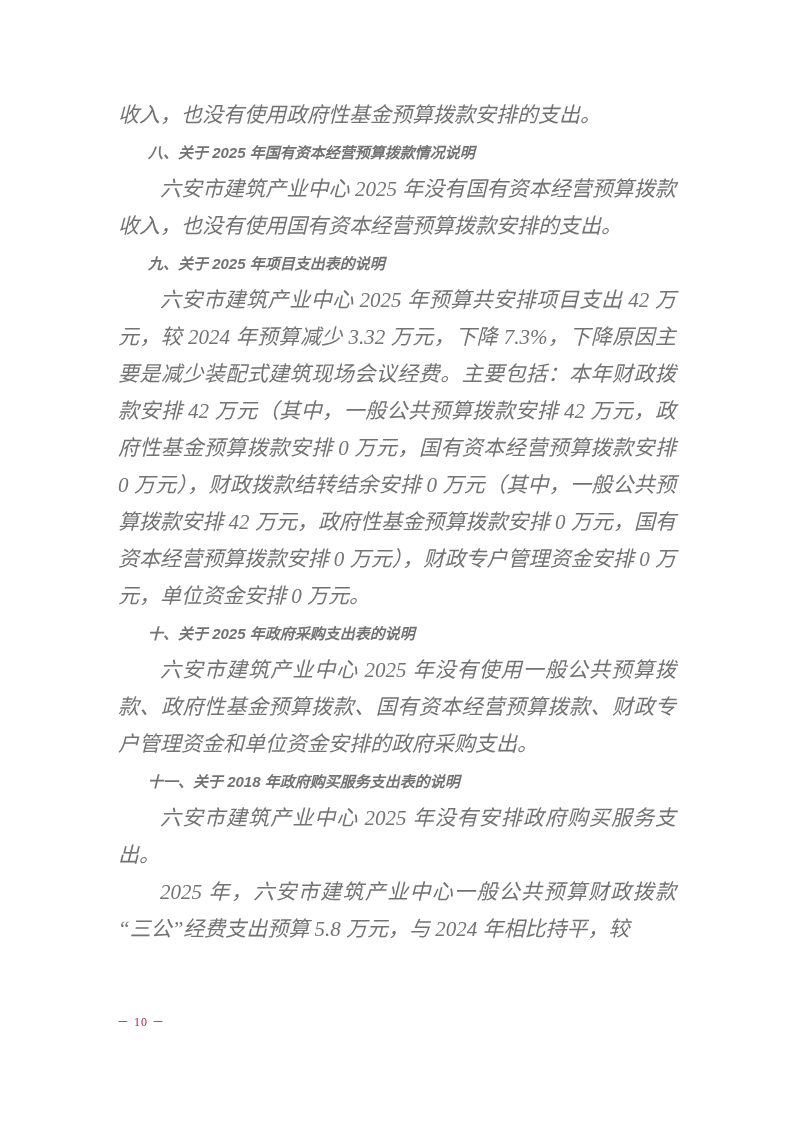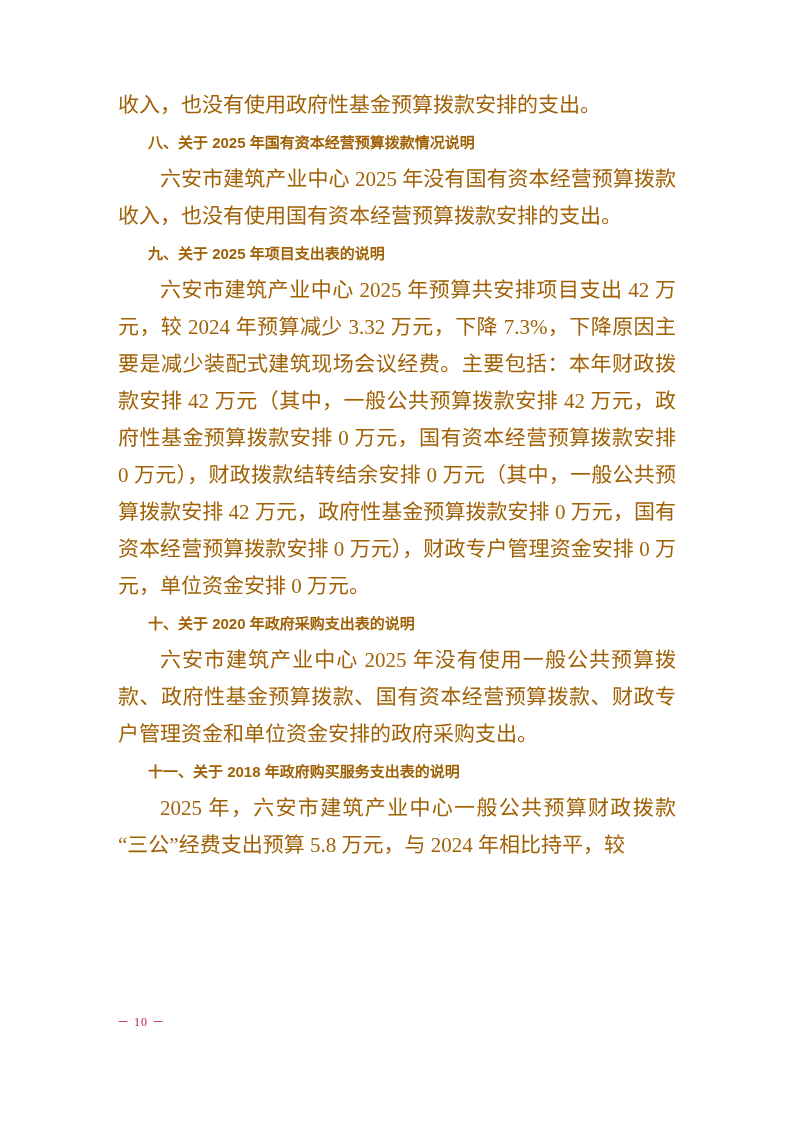--- a/index.html
+++ b/index.html
@@ -12,28 +12,29 @@
     position: relative;
     width: 793px;
     height: 1122px;
     background: #ffffff;
     overflow: hidden;
     color: #000000;
   }
   .content {
     position: absolute;
     left: 118px;
-    top: 87px;
+    top: 97px;
     width: 558px;
     font-family: "Liberation Serif", "DejaVu Serif", serif;
     font-size: 21px;
     line-height: 37px;
     text-align: justify;
     text-justify: inter-ideograph;
-    color: #a16207;
+    color: #737373;
+    font-style: italic;
   }
   .content p, .content h2 {
     margin: 0;
     padding: 0;
   }
   .body-text {
     text-indent: 2em;
   }
   .body-text.no-indent {
     text-indent: 0;
@@ -60,19 +61,20 @@
 </head>
 <body>
 
 <div class="page">
   <div class="content">
     <p class="body-text no-indent">收入，也没有使用政府性基金预算拨款安排的支出。</p>
     <h2 class="heading">八、关于 2025 年国有资本经营预算拨款情况说明</h2>
     <p class="body-text">六安市建筑产业中心 2025 年没有国有资本经营预算拨款收入，也没有使用国有资本经营预算拨款安排的支出。</p>
     <h2 class="heading">九、关于 2025 年项目支出表的说明</h2>
     <p class="body-text">六安市建筑产业中心 2025 年预算共安排项目支出 42 万元，较 2024 年预算减少 3.32 万元，下降 7.3%，下降原因主要是减少装配式建筑现场会议经费。主要包括：本年财政拨款安排 42 万元（其中，一般公共预算拨款安排 42 万元，政府性基金预算拨款安排 0 万元，国有资本经营预算拨款安排 0 万元），财政拨款结转结余安排 0 万元（其中，一般公共预算拨款安排 42 万元，政府性基金预算拨款安排 0 万元，国有资本经营预算拨款安排 0 万元），财政专户管理资金安排 0 万元，单位资金安排 0 万元。</p>
-    <h2 class="heading">十、关于 2020 年政府采购支出表的说明</h2>
+    <h2 class="heading">十、关于 2025 年政府采购支出表的说明</h2>
     <p class="body-text">六安市建筑产业中心 2025 年没有使用一般公共预算拨款、政府性基金预算拨款、国有资本经营预算拨款、财政专户管理资金和单位资金安排的政府采购支出。</p>
     <h2 class="heading">十一、关于 2018 年政府购买服务支出表的说明</h2>
+    <p class="body-text">六安市建筑产业中心 2025 年没有安排政府购买服务支出。</p>
     <p class="body-text">2025 年，六安市建筑产业中心一般公共预算财政拨款“三公”经费支出预算 5.8 万元，与 2024 年相比持平，较</p>
   </div>
   <div class="page-number">－ 10 －</div>
 </div>
 
 </body></html>

